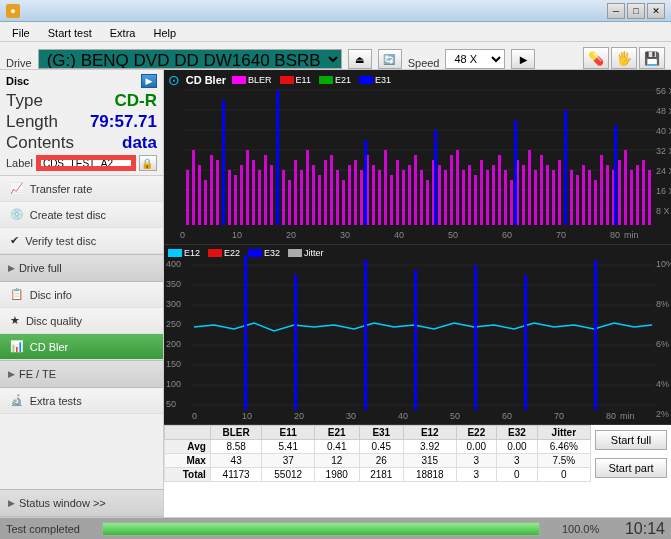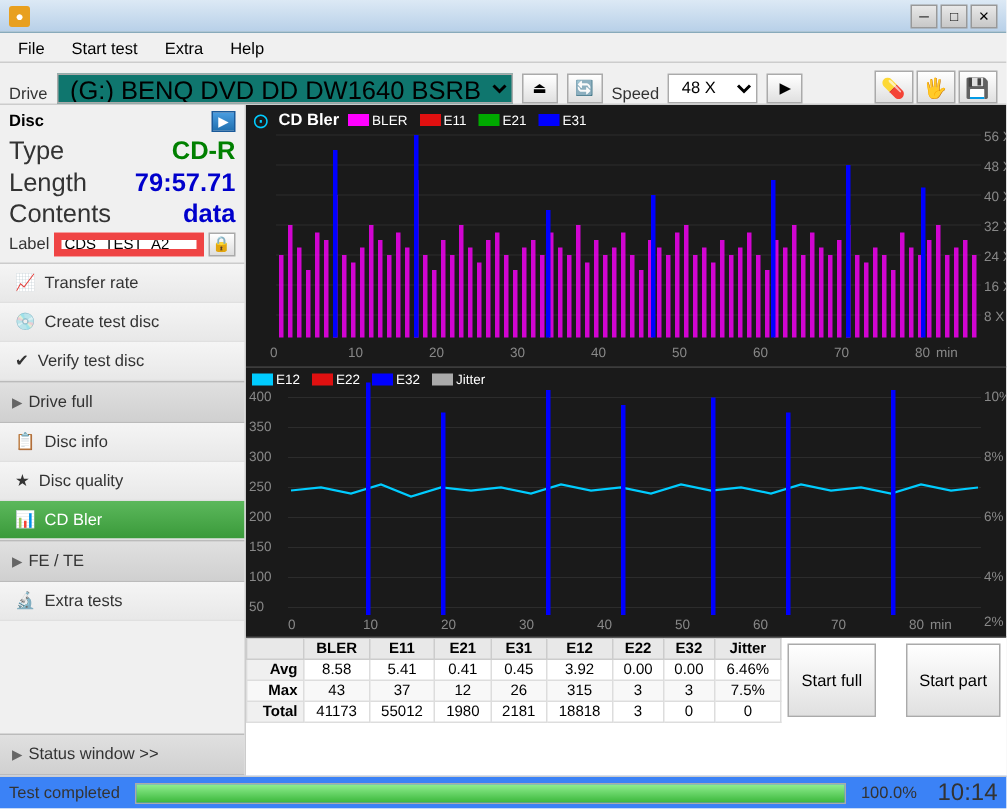--- a/index.html
+++ b/index.html
@@ -60,24 +60,24 @@
     .data-table { width: 100%; border-collapse: collapse; font-size: 10px; }
     .data-table th { background: #e8e8e8; border: 1px solid #ccc; padding: 1px 4px; text-align: center; font-weight: bold; }
     .data-table td { border: 1px solid #ddd; padding: 1px 4px; text-align: center; }
     .data-table tr:nth-child(even) td { background: #f8f8f8; }
     .data-table .row-label { text-align: right; font-weight: bold; background: #f0f0f0; }
     .action-btn { padding: 3px 8px; font-size: 11px; background: linear-gradient(to bottom, #fff, #e0e0e0); border: 1px solid #aaa; cursor: pointer; white-space: nowrap; }
 
     
     .bottom-area { display: flex; background: white; }
     .bottom-table-wrap { flex: 1; }
-    .bottom-buttons { display: flex; flex-direction: row; gap: 20px; padding: 4px; justify-content: center; min-width: 80px; }
-
-    
-    .statusbar { height: 22px; background: #3b82f6; border-top: 1px solid #ccc; display: flex; align-items: center; padding: 0 6px; gap: 6px; }
+    .bottom-buttons { display: flex; flex-direction: column; gap: 8px; padding: 4px; justify-content: center; min-width: 80px; }
+
+    
+    .statusbar { height: 22px; background: #a3a3a3; border-top: 1px solid #ccc; display: flex; align-items: center; padding: 0 6px; gap: 18px; }
     .status-text { font-size: 11px; color: #333; }
     .progress-bar-container { flex: 1; height: 14px; background: #e0e0e0; border: 1px solid #aaa; margin: 0 4px; }
     .progress-bar-fill { height: 100%; background: linear-gradient(to bottom, #90ee90, #3cb83c); }
     .progress-text { font-size: 11px; color: #333; min-width: 45px; }
     .time-text { font-size: 16px; color: #333; min-width: 40px; text-align: right; }
 
     .chart-wrapper { position: relative; }
   </style>
 </head>
 <body>

